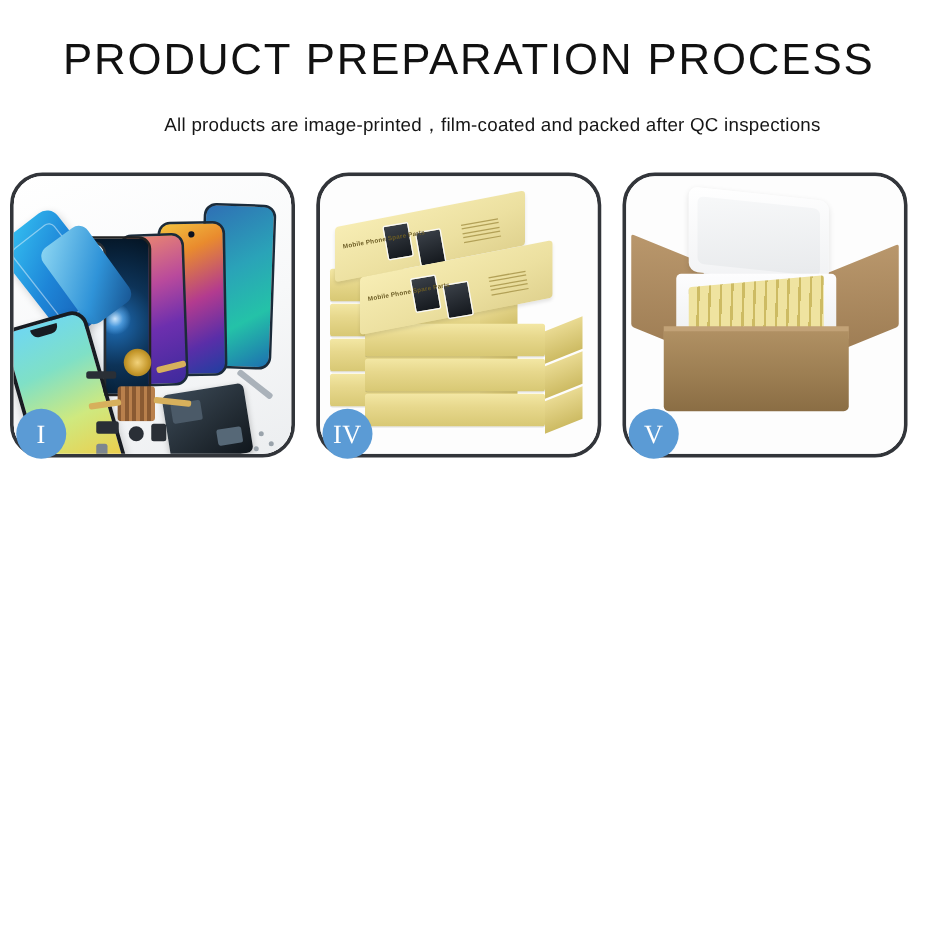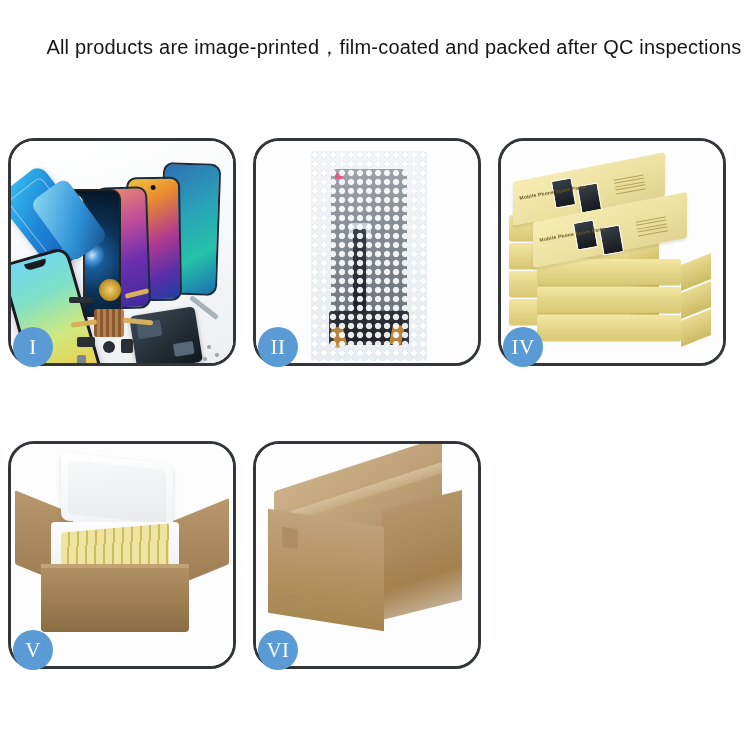--- a/index.html
+++ b/index.html
@@ -15,23 +15,23 @@
   .header{ text-align:center; padding-top:30px; }
   .title{
     font-size:35px;
     letter-spacing:1.5px;
     font-weight:400;
     color:#111111;
     line-height:1.05;
     white-space:nowrap;
   }
   .subtitle{
-    font-size:20px;
+    font-size:15px;
     color:#161616;
-    margin-top:4px;
+    margin-top:24px;
     letter-spacing:.2px;
     white-space:nowrap;
     font-weight:400;
     padding-left:38px;
   }
 
   
   .grid{
     position:absolute;
     left:8px; top:138px;
@@ -308,20 +308,21 @@
   }
   .p6 .tab1{position:absolute;left:26px;top:84px;width:16px;height:20px;
     background:#a98a5e;transform:skewY(9deg);opacity:.75;}
   .p6 .tab2{position:absolute;left:28px;top:150px;width:13px;height:14px;
     background:#a98a5e;transform:skewY(9deg);opacity:.7;}
 </style>
 </head>
 <body>
 
 <div class="header">
+  <div class="title">PRODUCT PREPARATION PROCESS</div>
   <div class="subtitle">All products are image-printed，film-coated and packed after QC inspections</div>
 </div>
 
 <div class="grid">
 
   <div class="panel">
     <div class="panel-inner">
       <div class="scene p1bg">
         <div class="ph s1"></div>
         <div class="ph s2">
@@ -350,37 +351,20 @@
         <div class="flex" style="left:114px;top:150px;width:24px;transform:rotate(-14deg);"></div>
         <div class="screw" style="left:196px;top:204px;"></div>
         <div class="screw" style="left:204px;top:212px;"></div>
         <div class="screw" style="left:192px;top:216px;"></div>
         <div class="chip" style="left:176px;top:164px;width:34px;height:5px;background:#aab2ba;transform:rotate(38deg);"></div>
       </div>
     </div>
     <div class="badge">I</div>
   </div>
 
-  <div class="panel">
-    <div class="panel-inner">
-      <div class="scene">
-        <div class="bubblebag">
-          <div class="lcd"></div>
-          <div class="pinkdot"></div>
-          <div class="lcdconn"></div>
-          <div class="lcdcable"></div>
-          <div class="bottomblk"></div>
-          <div class="goldtab" style="left:22px;top:176px;transform:rotate(-14deg);"></div>
-          <div class="goldtab" style="left:80px;top:174px;transform:rotate(12deg);"></div>
-          <div class="bubbles"></div>
-        </div>
-      </div>
-    </div>
-    <div class="badge">II</div>
-  </div>
 
 
   <div class="panel">
     <div class="panel-inner">
       <div class="scene">
         <div class="stack">
 
           <div class="sbox" style="left:0px;top:52px;width:120px;">
               <span class="side"></span>
             </div>
@@ -442,27 +426,14 @@
         <div class="foamlid5"></div>
         <div class="foamtray"></div>
         <div class="yellowpack"></div>
         <div class="cartontop"></div>
         <div class="cartonfront"></div>
       </div>
     </div>
     <div class="badge">V</div>
   </div>
 
-  <div class="panel">
-    <div class="panel-inner">
-      <div class="scene p6">
-        <div class="top"></div>
-        <div class="tape"></div>
-        <div class="side"></div>
-        <div class="front"></div>
-        <div class="tab1"></div>
-        <div class="tab2"></div>
-      </div>
-    </div>
-    <div class="badge">VI</div>
-  </div>
 
 </div>
 
 </body></html>

